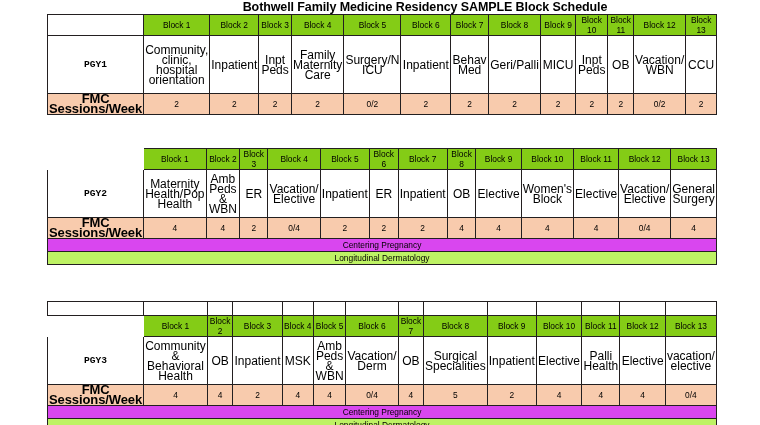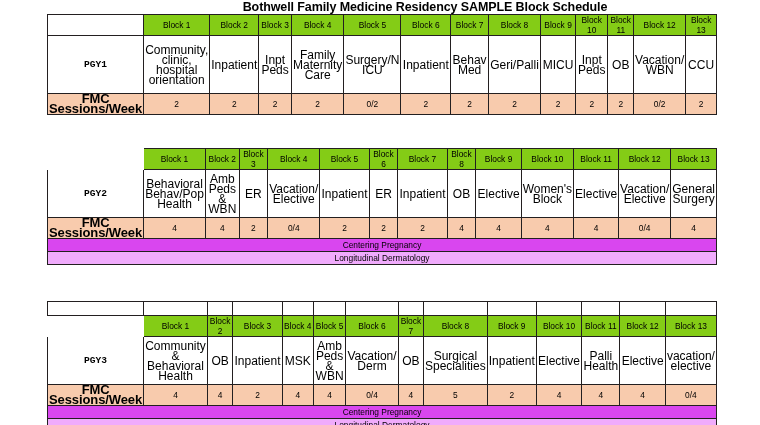--- a/index.html
+++ b/index.html
@@ -95,21 +95,21 @@
     font-weight: bold;
     font-size: 13px;
     letter-spacing: -0.1px;
   }
   .band-green td {
     background: #d946ef;
     height: 12px;
     font-size: 8.4px;
   }
   .band-grey td {
-    background: #f0abfc;
+    background: #bef264;
     height: 12px;
     font-size: 8.4px;
   }
   .emptyrow td {
     height: 13px;
     background: #ffffff;
   }
 
   #tbl-pgy1 { top: 14px;  left: 2px; }
   #tbl-pgy2 { top: 148px; left: 2px; }
@@ -220,21 +220,21 @@
         <td class="blockhdr">Block 7</td>
         <td class="blockhdr">Block 8</td>
         <td class="blockhdr">Block 9</td>
         <td class="blockhdr">Block 10</td>
         <td class="blockhdr">Block 11</td>
         <td class="blockhdr">Block 12</td>
         <td class="blockhdr">Block 13</td>
       </tr>
       <tr style="height:48px;">
         <td class="pgy-label">PGY2</td>
-        <td class="rot-cell">Behavioral Behav/Pop Health</td>
+        <td class="rot-cell">Maternity Health/Pop Health</td>
         <td class="rot-cell">Amb Peds &amp; WBN</td>
         <td class="rot-cell">ER</td>
         <td class="rot-cell">Vacation/ Elective</td>
         <td class="rot-cell">Inpatient</td>
         <td class="rot-cell">ER</td>
         <td class="rot-cell">Inpatient</td>
         <td class="rot-cell">OB</td>
         <td class="rot-cell">Elective</td>
         <td class="rot-cell">Women's Block</td>
         <td class="rot-cell">Elective</td>

